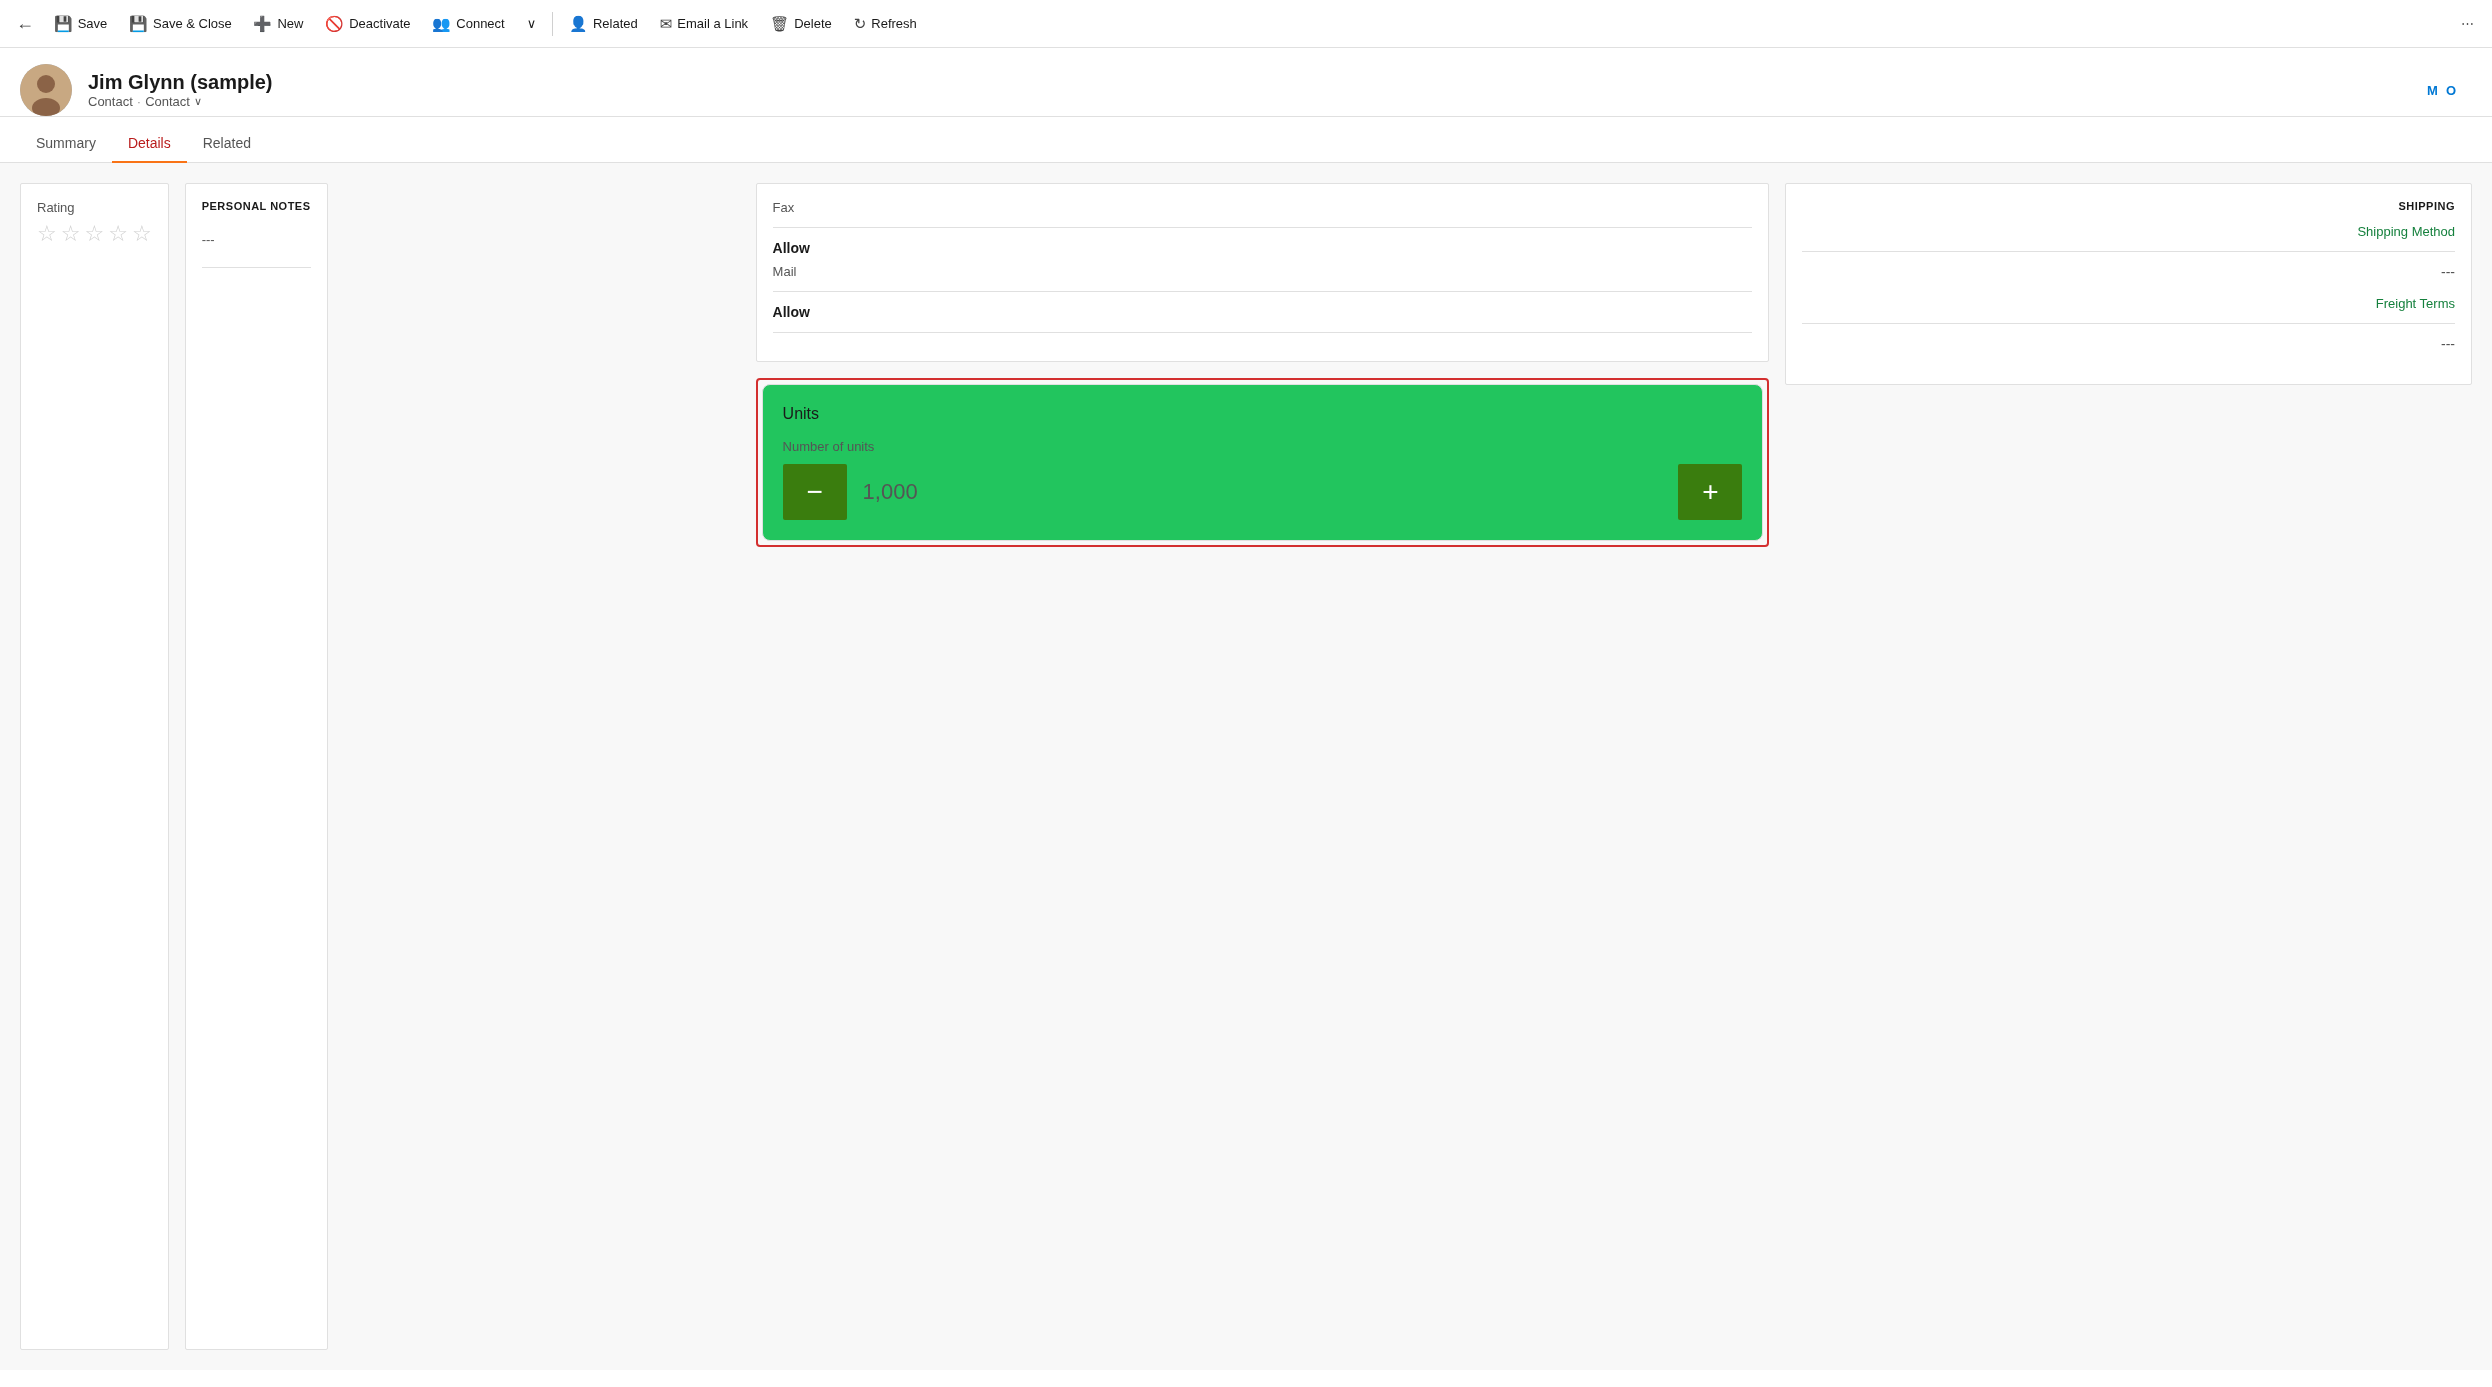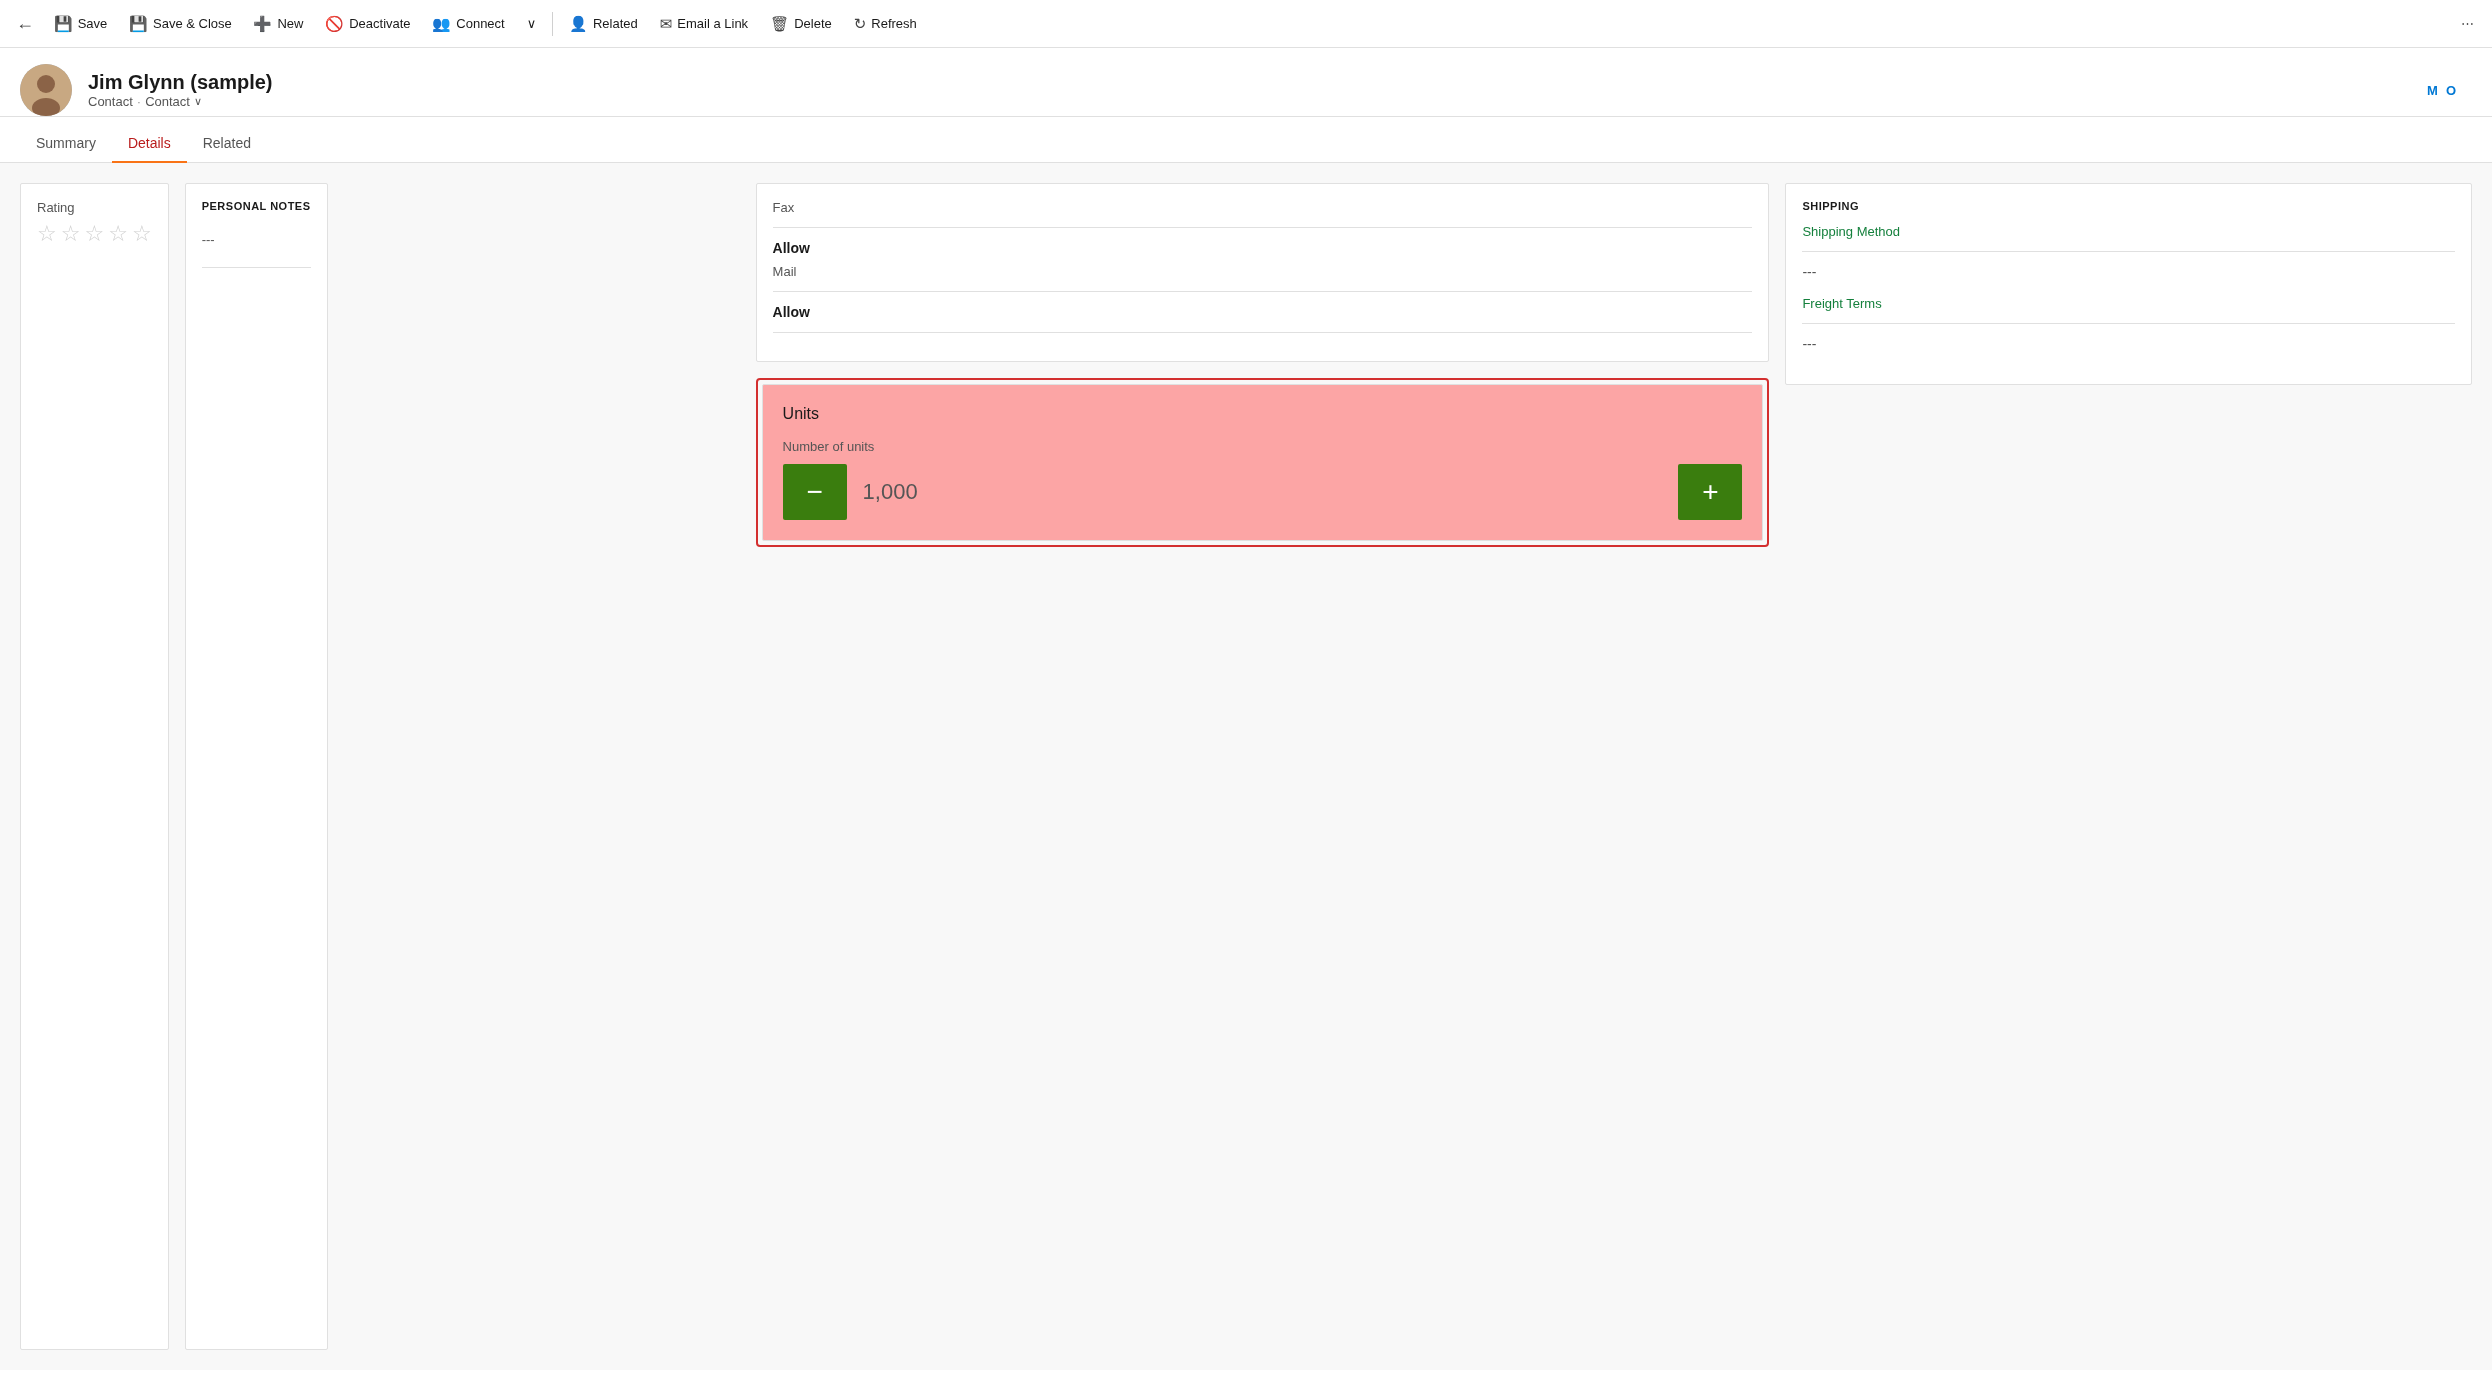--- a/index.html
+++ b/index.html
@@ -82,21 +82,21 @@
       padding: 20px;
       background: #f8f8f8;
       min-height: calc(100vh - 180px);
     }
 
     
     .col-left { flex: 0 0 30%; max-width: 30%; display: flex; gap: 16px; padding-right: 16px; }
     
     .col-center { flex: 0 0 42%; max-width: 42%; display: flex; flex-direction: column; gap: 16px; padding-right: 16px; }
     
-    .col-right { flex: 1; display: flex; flex-direction: column; gap: 16px; }
+    .col-right { flex: 1; display: flex; flex-direction: column; gap: 16px; text-align: right; }
 
     
     .card {
       background: #fff;
       border: 1px solid #e0e0e0;
       border-radius: 2px;
       padding: 16px;
     }
     .card-section-title {
       font-size: 11px;
@@ -287,21 +287,21 @@
       </div>
       <div class="field-row">
         <div class="field-label">Mail</div>
         <hr class="field-divider">
         <div class="field-value">Allow</div>
         <hr class="field-divider">
       </div>
     </div>
 
     <div class="units-wrapper">
-      <div style="background:#fca5a5; border:1px solid #e0e0e0; border-radius:2px; padding:20px;">
+      <div style="background:#22c55e; border:1px solid #e0e0e0; border-radius:8px; padding:20px;">
         <div class="units-title">Units</div>
         <div class="units-field-label">Number of units</div>
         <div class="units-control">
           <button class="units-btn">
             <span>−</span>
           </button>
           <div class="units-value">1,000</div>
           <button class="units-btn">
             <span>+</span>
           </button>

